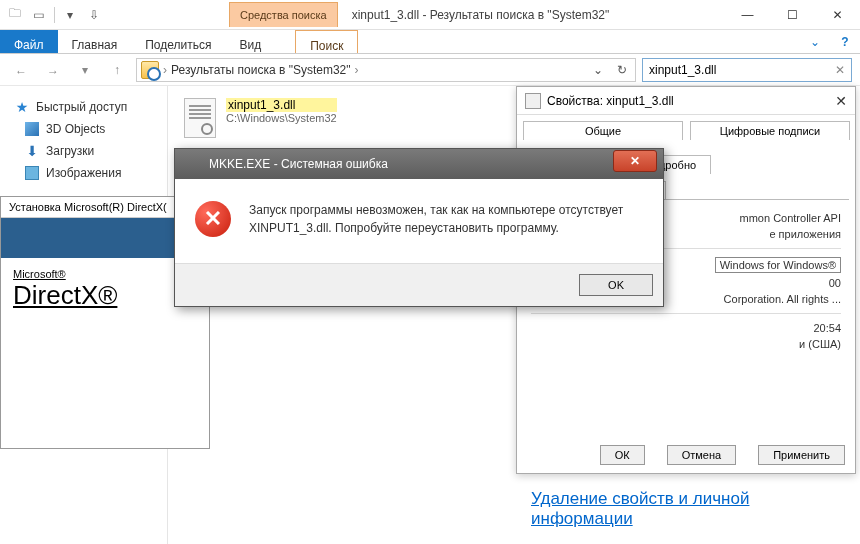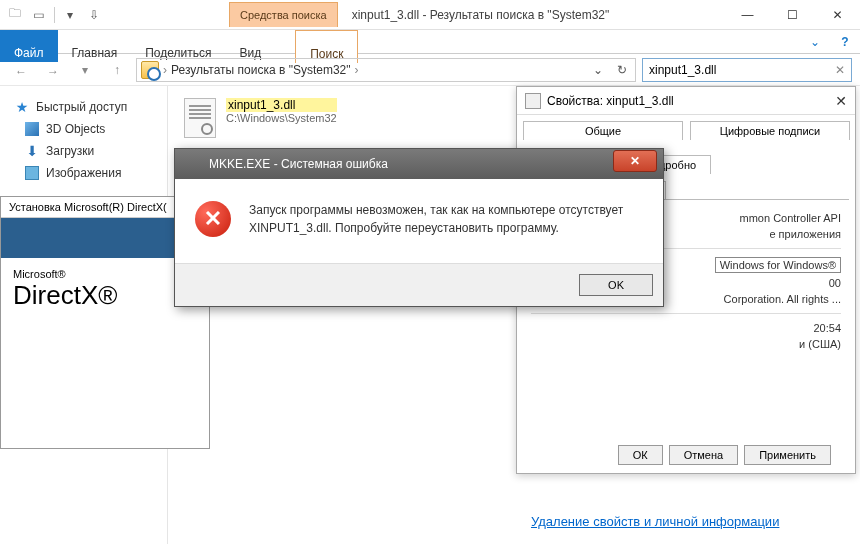--- a/index.html
+++ b/index.html
@@ -10,21 +10,21 @@
   .titlebar .qat { display: flex; align-items: center; padding: 0 4px; gap: 2px; }
   .qat-item { width: 22px; height: 22px; display: flex; align-items: center; justify-content: center; color: #555; }
   .qat-sep { width: 1px; height: 16px; background: #ccc; margin: 0 2px; }
   .search-tools-tag { background: #fbcaa2; padding: 6px 10px; font-size: 11px; color: #5a3b1a; border: 1px solid #e8a765; border-bottom: none; margin-left: 120px; }
   .win-title { flex: 1; padding-left: 14px; color: #404040; }
   .win-controls { display: flex; }
   .win-btn { width: 45px; height: 30px; display: flex; align-items: center; justify-content: center; color: #333; }
 
   
   .ribbon { height: 24px; display: flex; align-items: stretch; border-bottom: 1px solid #ccc; background: #fff; }
-  .ribbon-tab { padding: 16px 14px; color: #333; }
+  .ribbon-tab { padding: 8px 14px; color: #333; }
   .ribbon-tab.file { background: #1979ca; color: #fff; }
   .ribbon-tab.search { background: #fff; border: 1px solid #e8a765; border-bottom: none; color: #5a3b1a; margin-left: 20px; }
   .ribbon-spacer { flex: 1; }
   .ribbon-help { width: 30px; display: flex; align-items: center; justify-content: center; color: #1979ca; }
 
   
   .addr-row { height: 32px; display: flex; align-items: center; padding: 4px 8px; gap: 6px; border-bottom: 1px solid #e8e8e8; }
   .nav-btn { width: 26px; height: 26px; display: flex; align-items: center; justify-content: center; color: #888; border-radius: 3px; }
   .addr-box { flex: 1; height: 24px; border: 1px solid #ccc; display: flex; align-items: center; padding: 0 4px; gap: 4px; }
   .addr-icon { width: 18px; height: 18px; background: linear-gradient(#ffe9a8,#f8c24a); border: 1px solid #c99a2a; border-radius: 2px; position: relative; }
@@ -51,39 +51,39 @@
   .file-item { display: flex; align-items: flex-start; gap: 10px; }
   .file-thumb { width: 32px; height: 40px; border: 1px solid #bbb; background: #f8f8f8; position: relative; }
   .file-thumb::before { content:""; position:absolute; top:6px; left:4px; right:4px; height:2px; background:#999; box-shadow: 0 4px 0 #999, 0 8px 0 #999, 0 12px 0 #999; }
   .file-thumb .gear { position:absolute; bottom:2px; right:2px; width:12px; height:12px; border:2px solid #888; border-radius:50%; }
   .file-name { background: #fff59d; padding: 0 2px; }
   .file-path { color: #666; font-size: 11px; }
 
   
   .dx-install { position: absolute; left: 0; top: 196px; width: 210px; border: 1px solid #999; background: #fff; }
   .dx-install .dx-title { background: #fff; padding: 4px 8px; border-bottom: 1px solid #ccc; font-size: 11px; }
-  .dx-install .dx-body { height: 230px; background: linear-gradient(#2b5f8e 0%, #2b5f8e 40px, #fff 40px); padding: 50px 12px; }
+  .dx-install .dx-body { height: 230px; background: linear-gradient(#2b5f8e 0%, #2b5f8e 40px, #fff 40px); padding: 50px 12px; text-decoration: underline; }
   .dx-logo1 { font-size: 11px; }
   .dx-logo2 { font-size: 26px; font-weight: 300; }
 
   
   .props { position: absolute; right: 4px; top: 86px; width: 340px; height: 388px; border: 1px solid #aaa; background: #fff; box-shadow: 0 2px 8px rgba(0,0,0,.2); }
   .props-title { height: 28px; display: flex; align-items: center; padding: 0 8px; border-bottom: 1px solid #ddd; }
   .props-title .pt-icon { width: 16px; height: 16px; border: 1px solid #999; margin-right: 6px; background:#f0f0f0; }
   .props-title .pt-text { flex: 1; }
   .props-title .pt-close { font-size: 14px; color: #333; }
   .props-tabs { display: flex; flex-wrap: wrap; padding: 6px 6px 0; gap: 8px; }
   .ptab { border: 1px solid #bbb; border-bottom: none; padding: 3px 14px; background: #fff; font-size: 11px; margin-right: -1px; margin-bottom: -1px; }
   .ptab.row2 { }
   .props-body { border-top: 1px solid #bbb; margin: 0 6px; height: 340px; padding: 10px 8px; position: relative; overflow: hidden; }
   .prop-line { font-size: 11px; color: #333; padding: 2px 0; white-space: nowrap; }
   .prop-input { border: 1px solid #888; padding: 1px 4px; font-size: 11px; display: inline-block; min-width: 120px; }
   .hr { border-top: 1px solid #ddd; margin: 6px 0; }
-  .link { color: #0066cc; text-decoration: underline; font-size: 13px; }
-  .props-footer { position: absolute; bottom: 8px; right: 24px; display: flex; gap: 6px; }
+  .link { color: #0066cc; text-decoration: underline; font-size: 17px; }
+  .props-footer { position: absolute; bottom: 8px; right: 10px; display: flex; gap: 22px; }
   .btn { border: 1px solid #999; background: #f0f0f0; padding: 3px 14px; font-size: 11px; }
 
   
   .err { position: absolute; left: 174px; top: 148px; width: 490px; border: 1px solid #555; background: #fff; box-shadow: 3px 3px 10px rgba(0,0,0,.4); z-index: 50; }
   .err-title { height: 30px; background: linear-gradient(#7a7a7a, #5c5c5c); color: #fff; display: flex; align-items: center; padding: 0 10px; font-size: 12px; }
   .err-title .et-text { flex: 1; margin-left: 24px; }
   .err-close { width: 44px; height: 22px; background: linear-gradient(#e26f55,#c8432a); border: 1px solid #8a2a18; border-radius: 3px; display: flex; align-items: center; justify-content: center; color: #fff; font-weight: bold; margin-top: -6px; margin-right: -4px; }
   .err-body { display: flex; padding: 22px 20px 26px; gap: 18px; background: #fff; }
   .err-icon { width: 36px; height: 36px; border-radius: 50%; background: radial-gradient(circle at 30% 30%, #ff6a5a, #c81e0c); display: flex; align-items: center; justify-content: center; color: #fff; font-size: 22px; font-weight: bold; flex-shrink: 0; }
   .err-text { color: #333; line-height: 1.5; }

